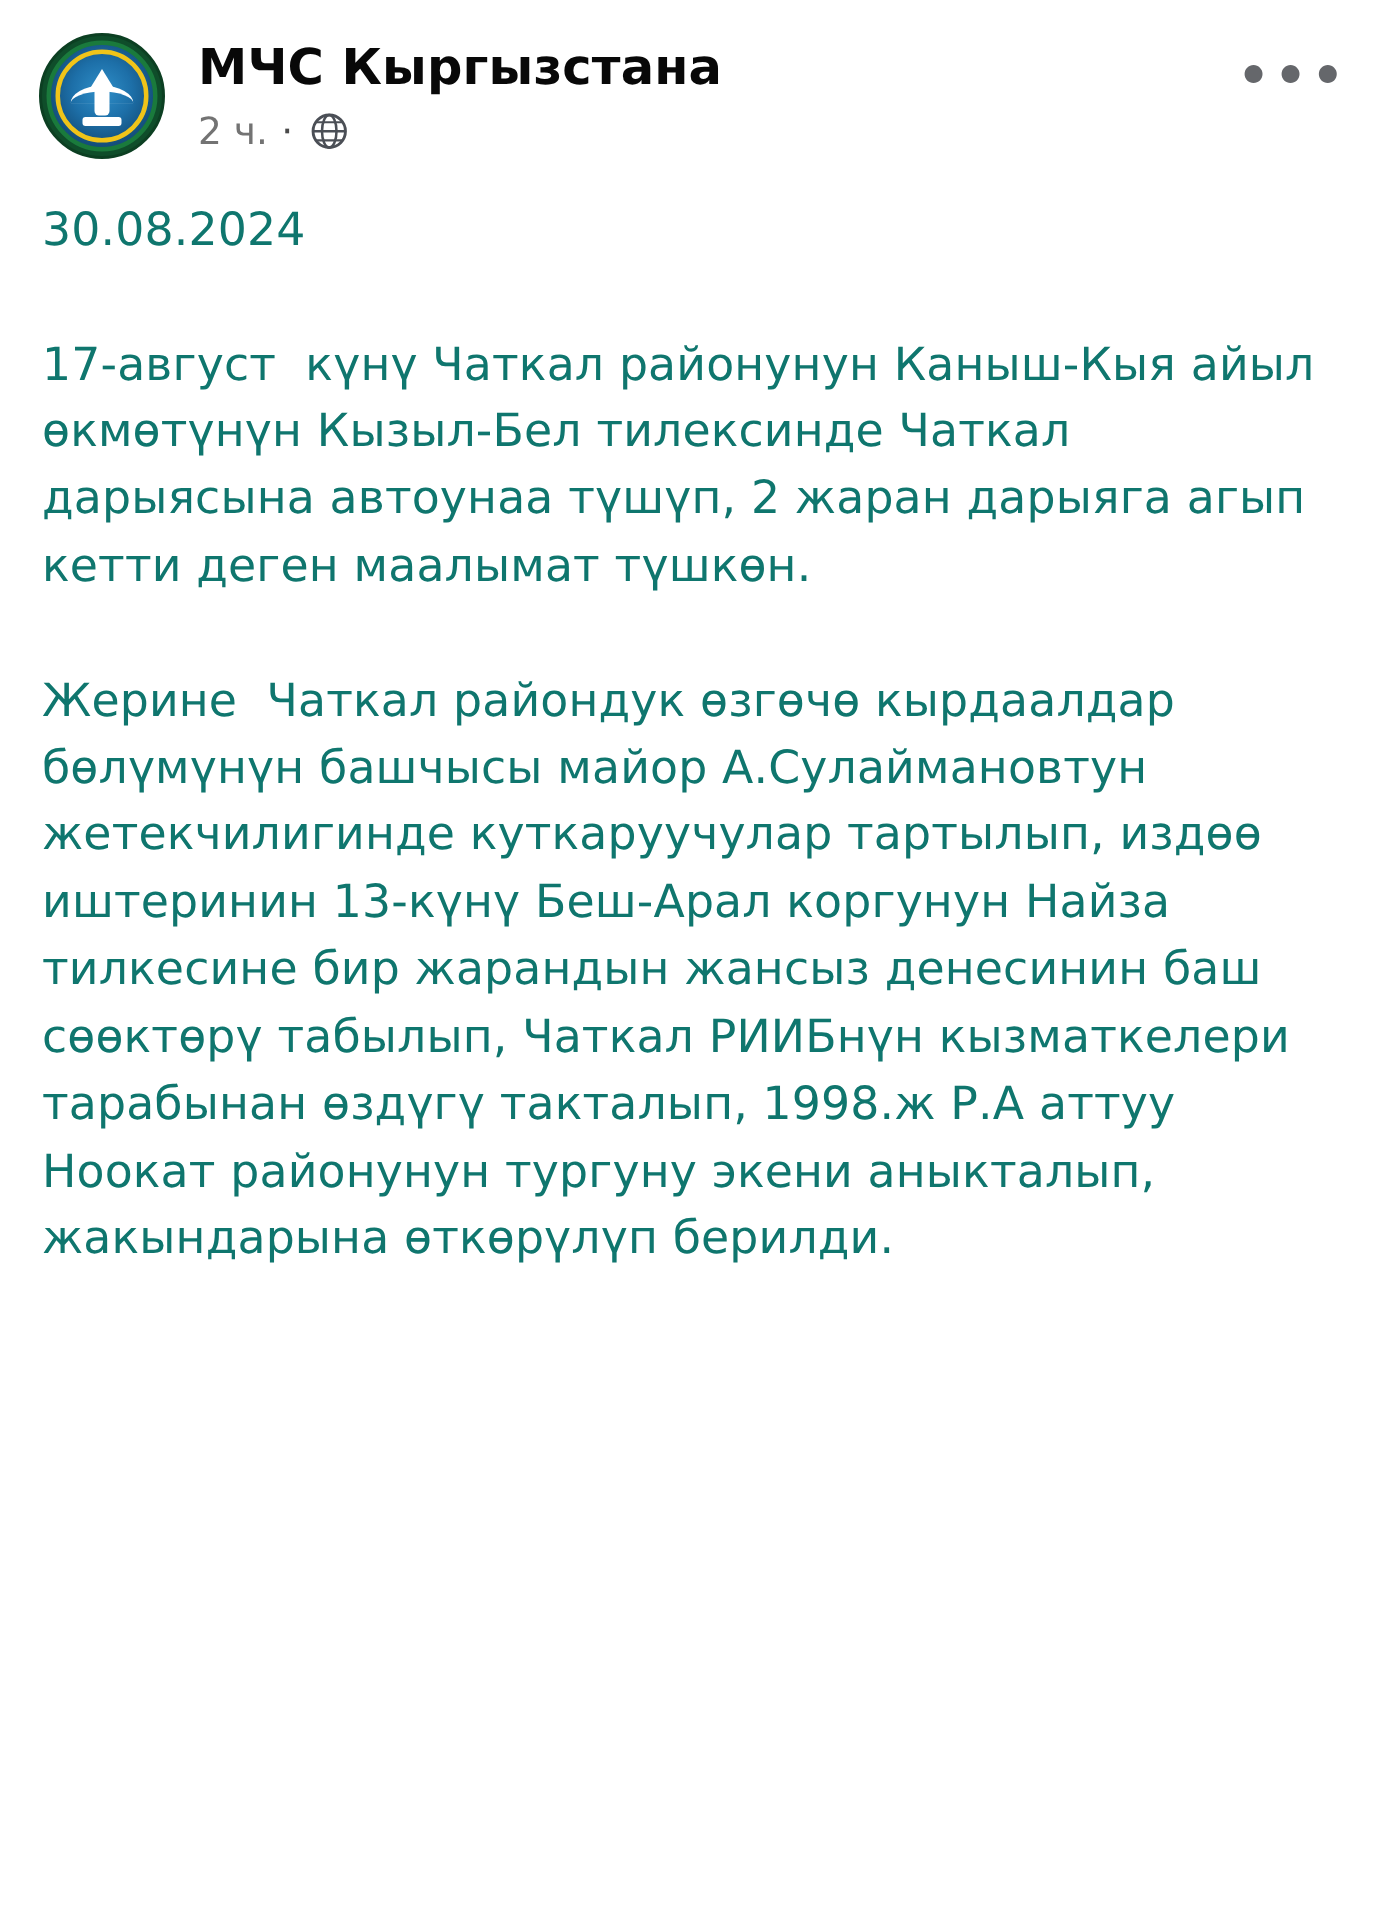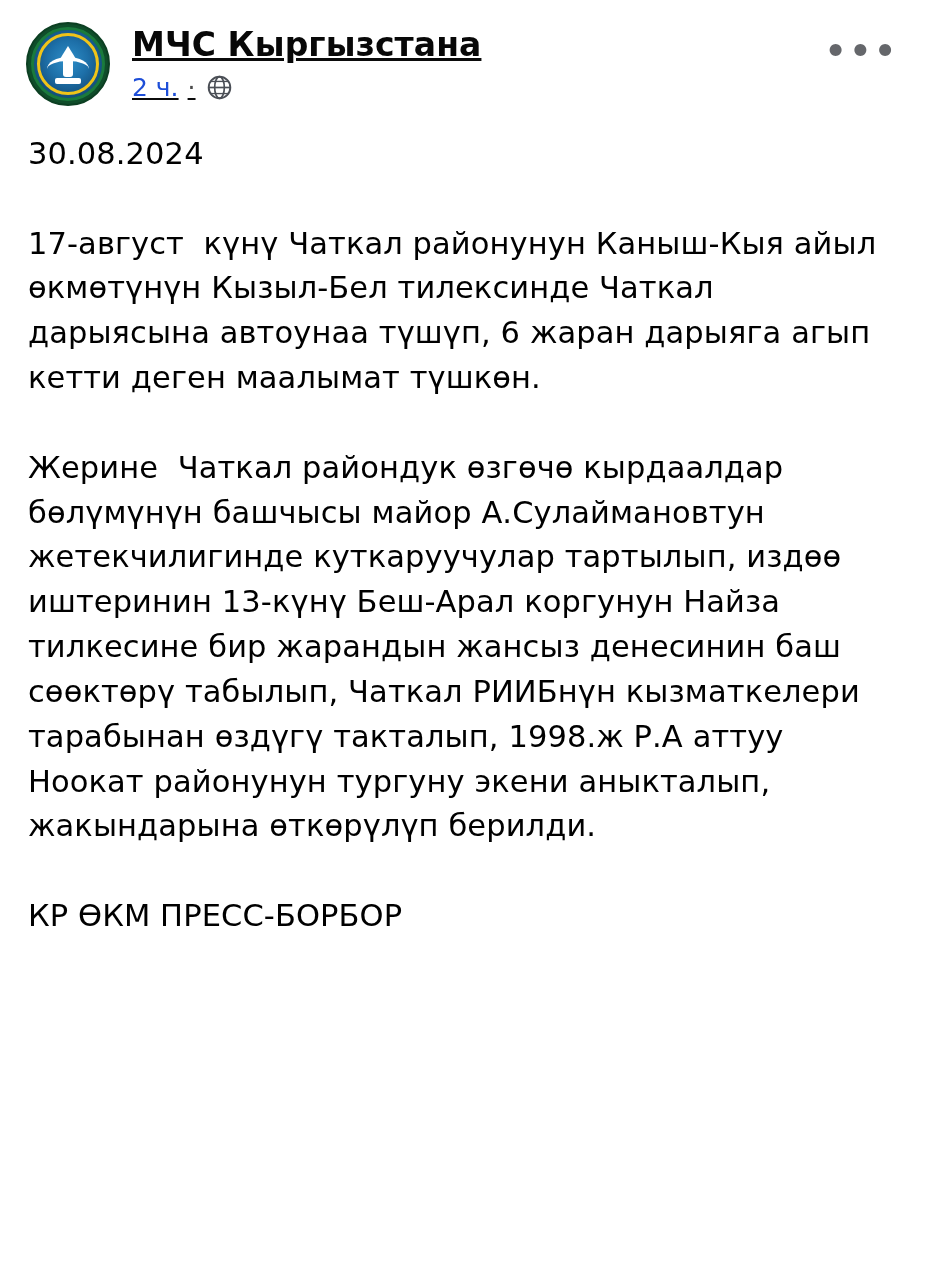--- a/index.html
+++ b/index.html
@@ -108,39 +108,38 @@
     height: 6px;
     background: #ffffff;
     border-radius: 2px;
   }
 
   .header-text {
     margin-left: 22px;
     flex: 1 1 auto;
     min-width: 0;
     padding-top: 4px;
-    text-decoration: underline;
   }
   .page-name {
     font-size: 33px;
     font-weight: bold;
     line-height: 1.15;
     color: #080808;
     letter-spacing: 0.1px;
     white-space: nowrap;
   }
   .meta-row {
     display: flex;
     align-items: center;
     margin-top: 10px;
     color: #4b4f56;
     font-size: 25px;
     line-height: 1;
   }
-  .meta-time { color: #1d4ed8; }
+  .meta-time { color: #737373; }
   .meta-dot {
     margin: 0 8px 0 9px;
     color: #4a4a4a;
     font-size: 25px;
     line-height: 1;
   }
   .globe-icon {
     width: 27px;
     height: 27px;
     display: inline-block;
@@ -164,21 +163,21 @@
   }
 
   
   .post-body {
     padding: 26px 26px 0 28px;
     box-sizing: border-box;
   }
   .post-text {
     font-size: 30.5px;
     line-height: 1.47;
-    color: #000000;
+    color: #0f766e;
     white-space: pre-wrap;
     word-wrap: break-word;
     letter-spacing: 0.1px;
   }
 </style>
 </head>
 <body>
 
 <div class="post">
 
@@ -211,20 +210,19 @@
         </span>
       </div>
     </div>
 
     <div class="more-btn">•••</div>
   </div>
 
   <div class="post-body">
     <div class="post-text">30.08.2024</div>
     <div class="post-text">&nbsp;</div>
-    <div class="post-text">17-август  күнү Чаткал районунун Каныш-Кыя айыл өкмөтүнүн Кызыл-Бел тилексинде Чаткал дарыясына автоунаа түшүп, 6 жаран дарыяга агып  кетти деген маалымат түшкөн.</div>
+    <div class="post-text">17-август  күнү Чаткал районунун Каныш-Кыя айыл өкмөтүнүн Кызыл-Бел тилексинде Чаткал дарыясына автоунаа түшүп, 2 жаран дарыяга агып  кетти деген маалымат түшкөн.</div>
     <div class="post-text">&nbsp;</div>
     <div class="post-text">Жерине  Чаткал райондук өзгөчө кырдаалдар бөлүмүнүн башчысы майор А.Сулаймановтун жетекчилигинде куткаруучулар тартылып, издөө иштеринин 13-күнү Беш-Арал коргунун Найза тилкесине бир жарандын жансыз денесинин баш сөөктөрү табылып, Чаткал РИИБнүн кызматкелери тарабынан өздүгү такталып, 1998.ж Р.А аттуу Ноокат районунун тургуну экени аныкталып, жакындарына өткөрүлүп берилди.</div>
     <div class="post-text">&nbsp;</div>
-    <div class="post-text">КР ӨКМ ПРЕСС-БОРБОР</div>
   </div>
 
 </div>
 
 </body></html>

